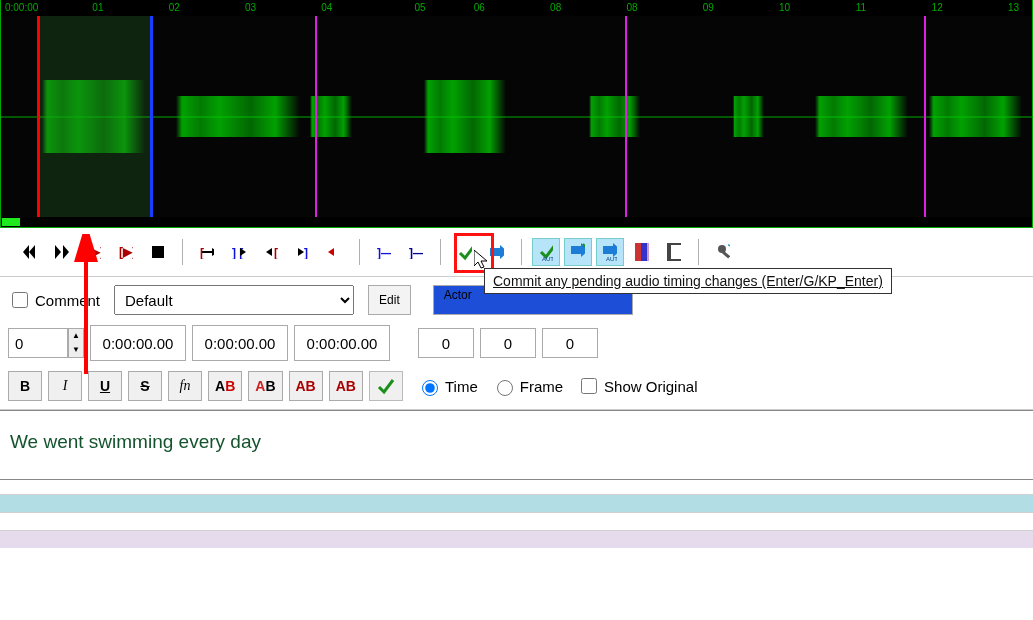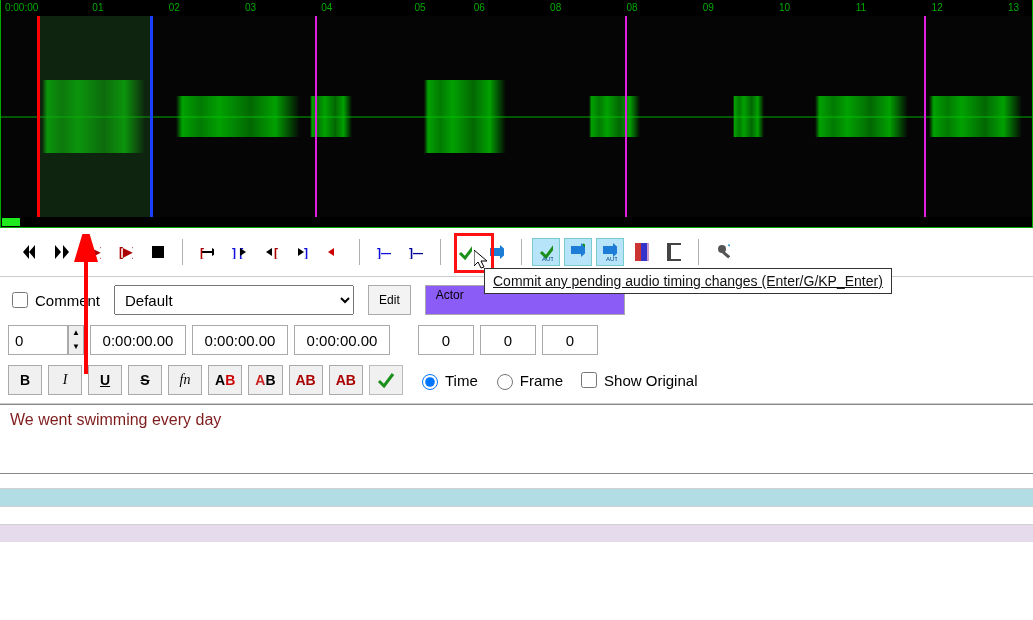--- a/index.html
+++ b/index.html
@@ -97,38 +97,38 @@
   }
   .chk { display: flex; align-items: center; gap: 4px; font-size: 15px; }
   .chk input { width: 16px; height: 16px; }
   .select-style {
     height: 30px; font-size: 15px; padding: 2px 6px; min-width: 240px;
   }
   .editbtn, .actorbox {
     height: 30px; font-size: 12px; padding: 2px 10px; border: 1px solid #aaa;
     background: #f3f3f3;
   }
-  .actorbox { min-width: 200px; background: #8b5cf6; }
+  .actorbox { min-width: 200px; background: #1d4ed8; margin-left: 8px; }
   .effbox  { height: 30px; border: 1px solid #aaa; min-width: 100px; background: #fff;}
 
   .fieldrow2 {
     display: flex; align-items: center; gap: 6px;
     padding: 6px 8px 6px 8px;
   }
   .numbox {
     height: 30px; width: 60px; text-align: left; padding: 2px 6px;
     border: 1px solid #aaa; font-size: 15px;
   }
   .spinner {
     display: inline-flex; align-items: center; height: 30px;
   }
   .spinbtns { display: flex; flex-direction: column; border: 1px solid #aaa; }
   .spinbtns button { width: 14px; height: 14px; font-size: 8px; line-height: 1; padding: 0; border: none; background: #eee;}
   .timebox {
-    height: 30px; width: 96px; text-align: center; border: 1px solid #aaa; font-size: 15px;
+    height: 36px; width: 96px; text-align: center; border: 1px solid #aaa; font-size: 15px;
   }
   .smnum {
     height: 30px; width: 56px; text-align: center; border: 1px solid #aaa; font-size: 15px;
   }
 
   
   .fmtbar {
     display: flex; align-items: center; gap: 6px; padding: 4px 8px 8px 8px;
     border-bottom: 1px solid #ccc;
   }
@@ -142,21 +142,21 @@
   .fbtn.s { text-decoration: line-through; }
   .fbtn.ab-red1 { color: #000; } .fbtn.ab-red1 .b { color: #c00;}
   .fbtn.ab-red2 { color: #a00; }
   .check-grn { border-color:#bbb; }
   .check-grn svg { display: block; }
   .radio, .chkb { display: flex; align-items: center; gap: 4px; font-size: 15px; margin-left: 8px;}
   .radio input, .chkb input { width: 16px; height: 16px; }
 
   
   .texteditor {
-    width: 100%; padding: 6px 10px; font-size: 16px; color: #7f1d1d;
+    width: 100%; padding: 20px 10px; font-size: 19px; color: #14532d;
     border: 1px solid #888; border-left: none; border-right: none;
     min-height: 70px; outline: none;
   }
 
   
   .strips { margin-top: 14px; }
   .strip { height: 18px; width: 100%; border-top: 1px solid #d0d0d0; }
   .strip.teal  { background: #b2dde4; }
   .strip.blank { background: #fff; }
   .strip.lav   { background: #e6dbec; }

